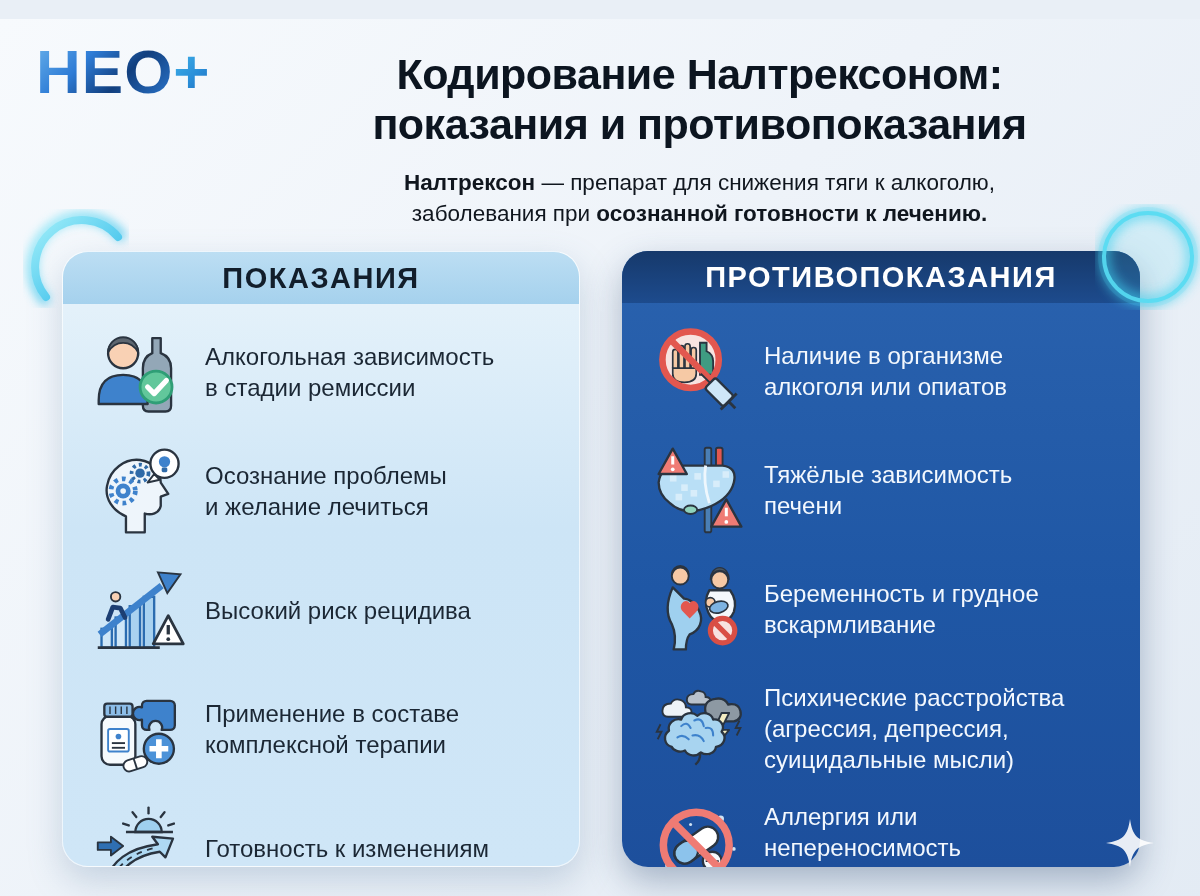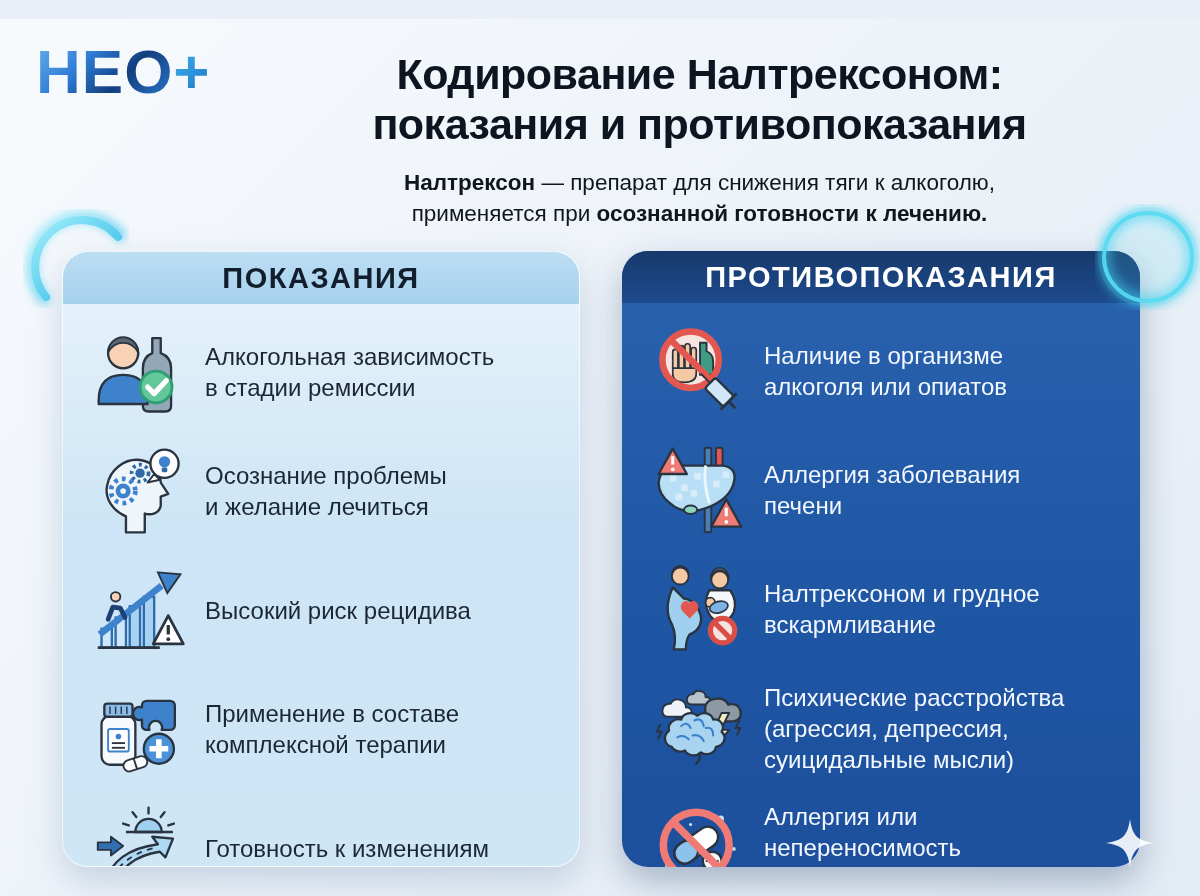--- a/index.html
+++ b/index.html
@@ -63,21 +63,21 @@
     <span class="word">НЕО</span><span class="plus">+</span>
   </div>
 
   <div class="head-block">
     <div class="title">
       <span class="ln">Кодирование Налтрексоном:</span>
       <span class="ln">показания и противопоказания</span>
     </div>
     <div class="subtitle">
       <span class="ln"><b>Налтрексон</b><span> — препарат для снижения тяги к алкоголю,</span></span>
-      <span class="ln"><span>применяется при </span><b>осознанной готовности к лечению.</b></span>
+      <span class="ln"><span>заболевания при </span><b>осознанной готовности к лечению.</b></span>
     </div>
   </div>
 
   <div class="cards">
 
     <div class="card light">
       <div class="card-header">ПОКАЗАНИЯ</div>
       <div class="items">
 
         <div class="item">
@@ -244,21 +244,21 @@
               <ellipse cx="40" cy="71" rx="7" ry="4.5" fill="#8fd4bd" stroke="#2a3440" stroke-width="2"></ellipse>
               <polygon points="21,6 36,33 6,33" fill="#ef7b74" stroke="#2a3440" stroke-width="2.5" stroke-linejoin="round"></polygon>
               <line x1="21" y1="14" x2="21" y2="23" stroke="#ffffff" stroke-width="3.2"></line>
               <circle cx="21" cy="28" r="2" fill="#ffffff"></circle>
               <polygon points="78,60 94,89 62,89" fill="#ef7b74" stroke="#2a3440" stroke-width="2.5" stroke-linejoin="round"></polygon>
               <line x1="78" y1="69" x2="78" y2="78" stroke="#ffffff" stroke-width="3.2"></line>
               <circle cx="78" cy="84" r="2" fill="#ffffff"></circle>
             </svg>
           </span>
           <p class="txt">
-            <span class="ln">Аллергия заболевания</span>
+            <span class="ln">Тяжёлые зависимость</span>
             <span class="ln">печени</span>
           </p>
         </div>
 
         <div class="item">
           <span class="ic">
             <svg width="94" height="94" viewBox="0 0 100 100">
               <circle cx="29" cy="15" r="9" fill="#f6c9a5" stroke="#2a3440" stroke-width="2"></circle>
               <path d="M20 13 a9 9 0 0 1 18 0 c-2 -5 -5 -8 -9 -8 s-7 3 -9 8 Z" fill="#4a5560" stroke="#2a3440" stroke-width="1.5"></path>
               <path d="M21 27 C14 43 14 56 20 66 C24 75 24 85 22 93 h13 c0 -6 1 -12 4 -16 c11 -4 15 -15 10 -25 c-3 -8 -11 -13 -16 -13 Z" fill="#9fd0ef" stroke="#2a3440" stroke-width="2.5" stroke-linejoin="round"></path>
@@ -266,21 +266,21 @@
               <circle cx="71" cy="19" r="9" fill="#f6c9a5" stroke="#2a3440" stroke-width="2"></circle>
               <path d="M61 19 a10 10 0 0 1 20 0 c0 -7 -4 -13 -10 -13 s-10 6 -10 13 Z" fill="#4a5560" stroke="#2a3440" stroke-width="1.5"></path>
               <path d="M60 30 q-7 12 -1 24 q4 9 13 9 q10 0 14 -10 q4 -12 -4 -23 Z" fill="#f4f8fc" stroke="#2a3440" stroke-width="2.5" stroke-linejoin="round"></path>
               <circle cx="61" cy="43" r="5" fill="#f6c9a5" stroke="#2a3440" stroke-width="1.8"></circle>
               <ellipse cx="70" cy="48" rx="10" ry="6" fill="#7db3e2" stroke="#2a3440" stroke-width="1.8" transform="rotate(-15 70 48)"></ellipse>
               <circle cx="74" cy="73" r="13" fill="#f7e3e0" stroke="#d94f45" stroke-width="5.5"></circle>
               <line x1="65" y1="64" x2="83" y2="82" stroke="#d94f45" stroke-width="5.5"></line>
             </svg>
           </span>
           <p class="txt">
-            <span class="ln">Налтрексоном и грудное</span>
+            <span class="ln">Беременность и грудное</span>
             <span class="ln">вскармливание</span>
           </p>
         </div>
 
         <div class="item">
           <span class="ic">
             <svg width="94" height="94" viewBox="0 0 100 100">
               <path d="M10 32 q0 -8 9 -8 q3 -6 10 -4 q6 2 6 8 q6 0 6 5 t-6 5 H16 q-6 0 -6 -6 Z" fill="#eef3f7" stroke="#2a3440" stroke-width="2"></path>
               <path d="M36 20 q0 -6 7 -6 q2 -5 8 -3 q5 1 5 6 q5 0 5 4 t-5 4 H41 q-5 0 -5 -5 Z" fill="#b9c2cb" stroke="#2a3440" stroke-width="2"></path>
               <path d="M56 34 q-3 -13 10 -15 q10 -2 14 6 q11 -2 13 7 q2 9 -7 11 H63 q-9 0 -7 -9 Z" fill="#8d99a3" stroke="#2a3440" stroke-width="2.5"></path>

